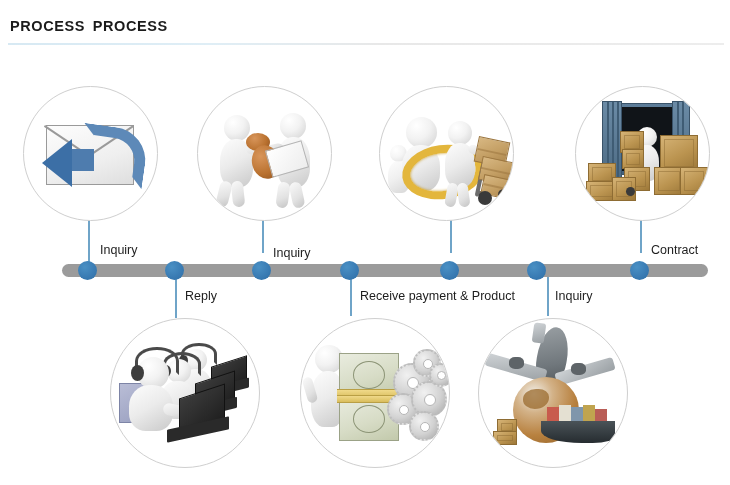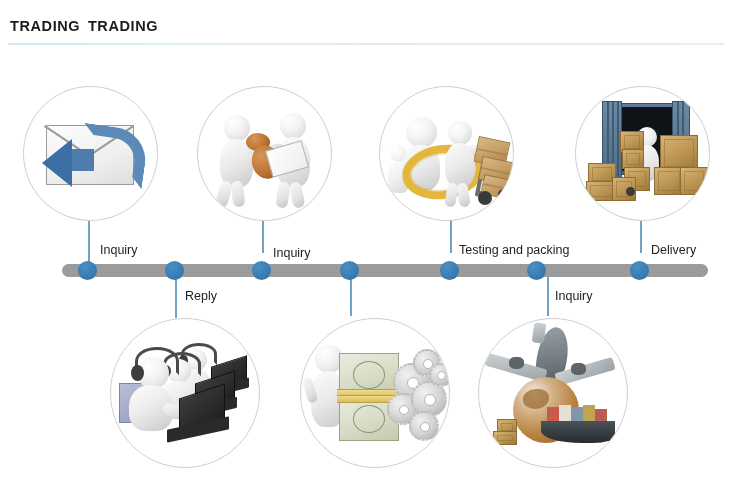--- a/index.html
+++ b/index.html
@@ -140,21 +140,21 @@
   .engine{position:absolute;border-radius:40%;background:#5e6468;}
   .ship-hull{position:absolute;background:linear-gradient(180deg,#4a5358 0%,#262c30 100%);
     border-radius:0 0 30% 55%;}
   .cont-sm{position:absolute;}
 </style>
 </head>
 <body>
 
 <div class="page">
 
-  <div class="title">TRADING  TRADING</div>
+  <div class="title">PROCESS  PROCESS</div>
   <div class="divider"></div>
 
   <div class="bubble" style="left:23px;top:86px;width:133px;height:133px;">
     <div class="scene">
       <div class="env"></div>
       <div class="env" style="left:22px;top:38px;width:86px;height:58px;background:none;border:none;">
         <div class="env-diagL"></div>
           <div class="env-diagR"></div>
       </div>
       <div class="reply-tail"></div>
@@ -208,21 +208,20 @@
       <div class="truck-bar" style="left:100px;top:58px;width:4px;height:52px;transform:rotate(12deg);"></div>
       <div class="truck-bar" style="left:96px;top:104px;width:30px;height:4px;"></div>
       <div class="box" style="left:96px;top:52px;width:30px;height:24px;transform:rotate(12deg);"></div>
       <div class="box" style="left:100px;top:72px;width:30px;height:22px;transform:rotate(12deg);"></div>
       <div class="box" style="left:102px;top:90px;width:28px;height:18px;transform:rotate(12deg);"></div>
       <div class="wheel" style="left:98px;top:104px;width:14px;height:14px;"></div>
       <div class="wheel" style="left:118px;top:102px;width:11px;height:11px;"></div>
     </div>
   </div>
   <div class="stem" style="left:450px;top:219px;height:34px;"></div>
-  <div class="lbl" style="left:459px;top:243px;">Testing and packing</div>
 
   <div class="bubble" style="left:575px;top:86px;width:133px;height:133px;">
     <div class="scene">
       <div class="container" style="left:34px;top:16px;width:74px;height:70px;"></div>
       <div class="container-in" style="left:46px;top:20px;width:52px;height:64px;"></div>
       <div class="door" style="left:26px;top:14px;width:18px;height:76px;">
         <div class="door-rib" style="left:4px;"></div>
           <div class="door-rib" style="left:9px;"></div>
           <div class="door-rib" style="left:14px;"></div>
       </div>
@@ -240,36 +239,37 @@
       <div class="crate" style="left:84px;top:48px;width:36px;height:34px;"></div>
       <div class="crate" style="left:78px;top:80px;width:28px;height:26px;"></div>
       <div class="crate" style="left:104px;top:80px;width:26px;height:26px;"></div>
       <div class="crate" style="left:12px;top:76px;width:26px;height:20px;"></div>
       <div class="crate" style="left:10px;top:94px;width:30px;height:18px;"></div>
       <div class="crate" style="left:36px;top:90px;width:22px;height:22px;"></div>
       <div class="wheel" style="left:50px;top:100px;width:9px;height:9px;"></div>
     </div>
   </div>
   <div class="stem" style="left:640px;top:219px;height:34px;"></div>
-  <div class="lbl" style="left:651px;top:243px;">Delivery</div>
+  <div class="lbl" style="left:651px;top:243px;">Contract</div>
 
   <div class="bar"></div>
 
   <div class="node" style="left:78px;top:261px;"></div>
   <div class="node" style="left:165px;top:261px;"></div>
   <div class="node" style="left:252px;top:261px;"></div>
   <div class="node" style="left:340px;top:261px;"></div>
   <div class="node" style="left:440px;top:261px;"></div>
   <div class="node" style="left:527px;top:261px;"></div>
   <div class="node" style="left:630px;top:261px;"></div>
 
   <div class="stem" style="left:175px;top:272px;height:46px;"></div>
   <div class="lbl" style="left:185px;top:289px;">Reply</div>
 
   <div class="stem" style="left:350px;top:272px;height:44px;"></div>
+  <div class="lbl" style="left:360px;top:289px;">Receive payment &amp; Product</div>
 
   <div class="stem" style="left:547px;top:272px;height:44px;"></div>
   <div class="lbl" style="left:555px;top:289px;">Inquiry</div>
 
   <div class="bubble" style="left:110px;top:318px;width:148px;height:148px;">
     <div class="scene">
       <div class="monitor" style="left:8px;top:64px;width:26px;height:38px;"></div>
 
       <div class="fig-head" style="left:74px;top:30px;width:22px;height:22px;"></div>
       <div class="fig-body" style="left:70px;top:50px;width:30px;height:34px;"></div>

